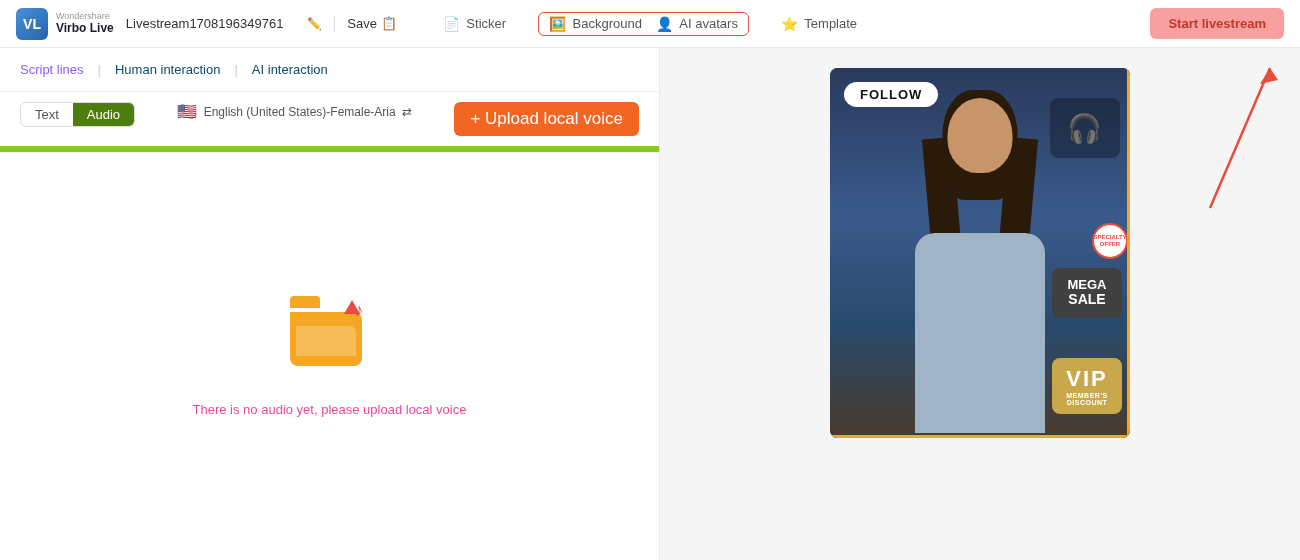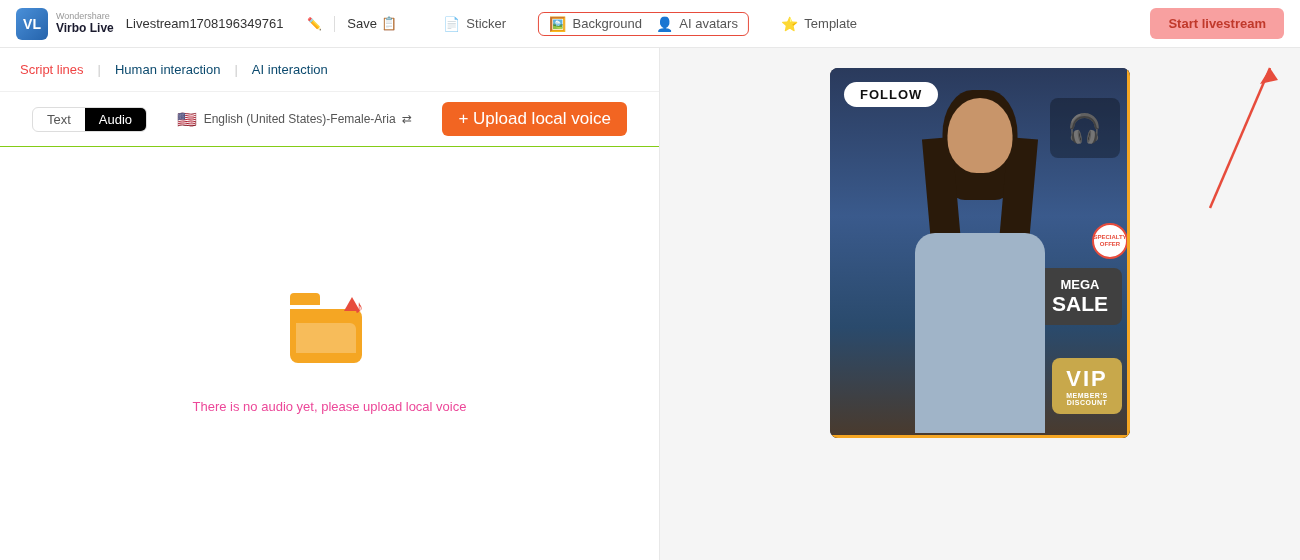--- a/index.html
+++ b/index.html
@@ -114,54 +114,54 @@
     .tabs-row {
       display: flex;
       align-items: center;
       padding: 0 16px;
       border-bottom: 1px solid #f0f0f0;
       height: 44px;
       gap: 0;
     }
     .tab-item {
       font-size: 13px;
-      color: #ef4444;
+      color: #8b5cf6;
       cursor: pointer;
       padding: 0 4px;
       height: 44px;
       display: flex;
       align-items: center;
     }
     .tab-item.inactive { color: #0c4a6e; }
     .tab-separator { color: #ccc; margin: 0 10px; font-size: 13px; }
 
     
     .script-controls {
       display: flex;
-      align-items: center;
+      align-items: flex-start;
       justify-content: space-between;
-      padding: 10px 32px;
-      border-bottom: 1px solid #84cc16;
+      padding: 10px 20px;
+      border-bottom: 6px solid #84cc16;
     }
     .text-audio-toggle {
       display: flex;
       border: 1px solid #ddd;
       border-radius: 6px;
       overflow: hidden;
     }
     .toggle-btn {
       padding: 4px 14px;
       font-size: 13px;
       cursor: pointer;
       background: none;
       border: none;
       color: #555;
     }
     .toggle-btn.active {
-      background: #000000;
+      background: #4d7c0f;
       color: #fff;
     }
     .language-selector {
       display: flex;
       align-items: center;
       gap: 6px;
       font-size: 12px;
       color: #555;
       cursor: pointer;
     }
@@ -301,21 +301,21 @@
       border-radius: 8px;
       padding: 10px 14px;
       text-align: center;
       color: #fff;
       font-weight: 900;
       font-size: 16px;
       line-height: 1.1;
       min-width: 70px;
     }
     .mega-sale .mega { font-size: 13px; }
-    .mega-sale .sale { font-size: 21px; }
+    .mega-sale .sale { font-size: 14px; }
 
     
     .vip-sticker {
       position: absolute;
       top: 290px;
       right: 8px;
       background: #c8a84b;
       border-radius: 8px;
       padding: 8px 12px;
       text-align: center;

